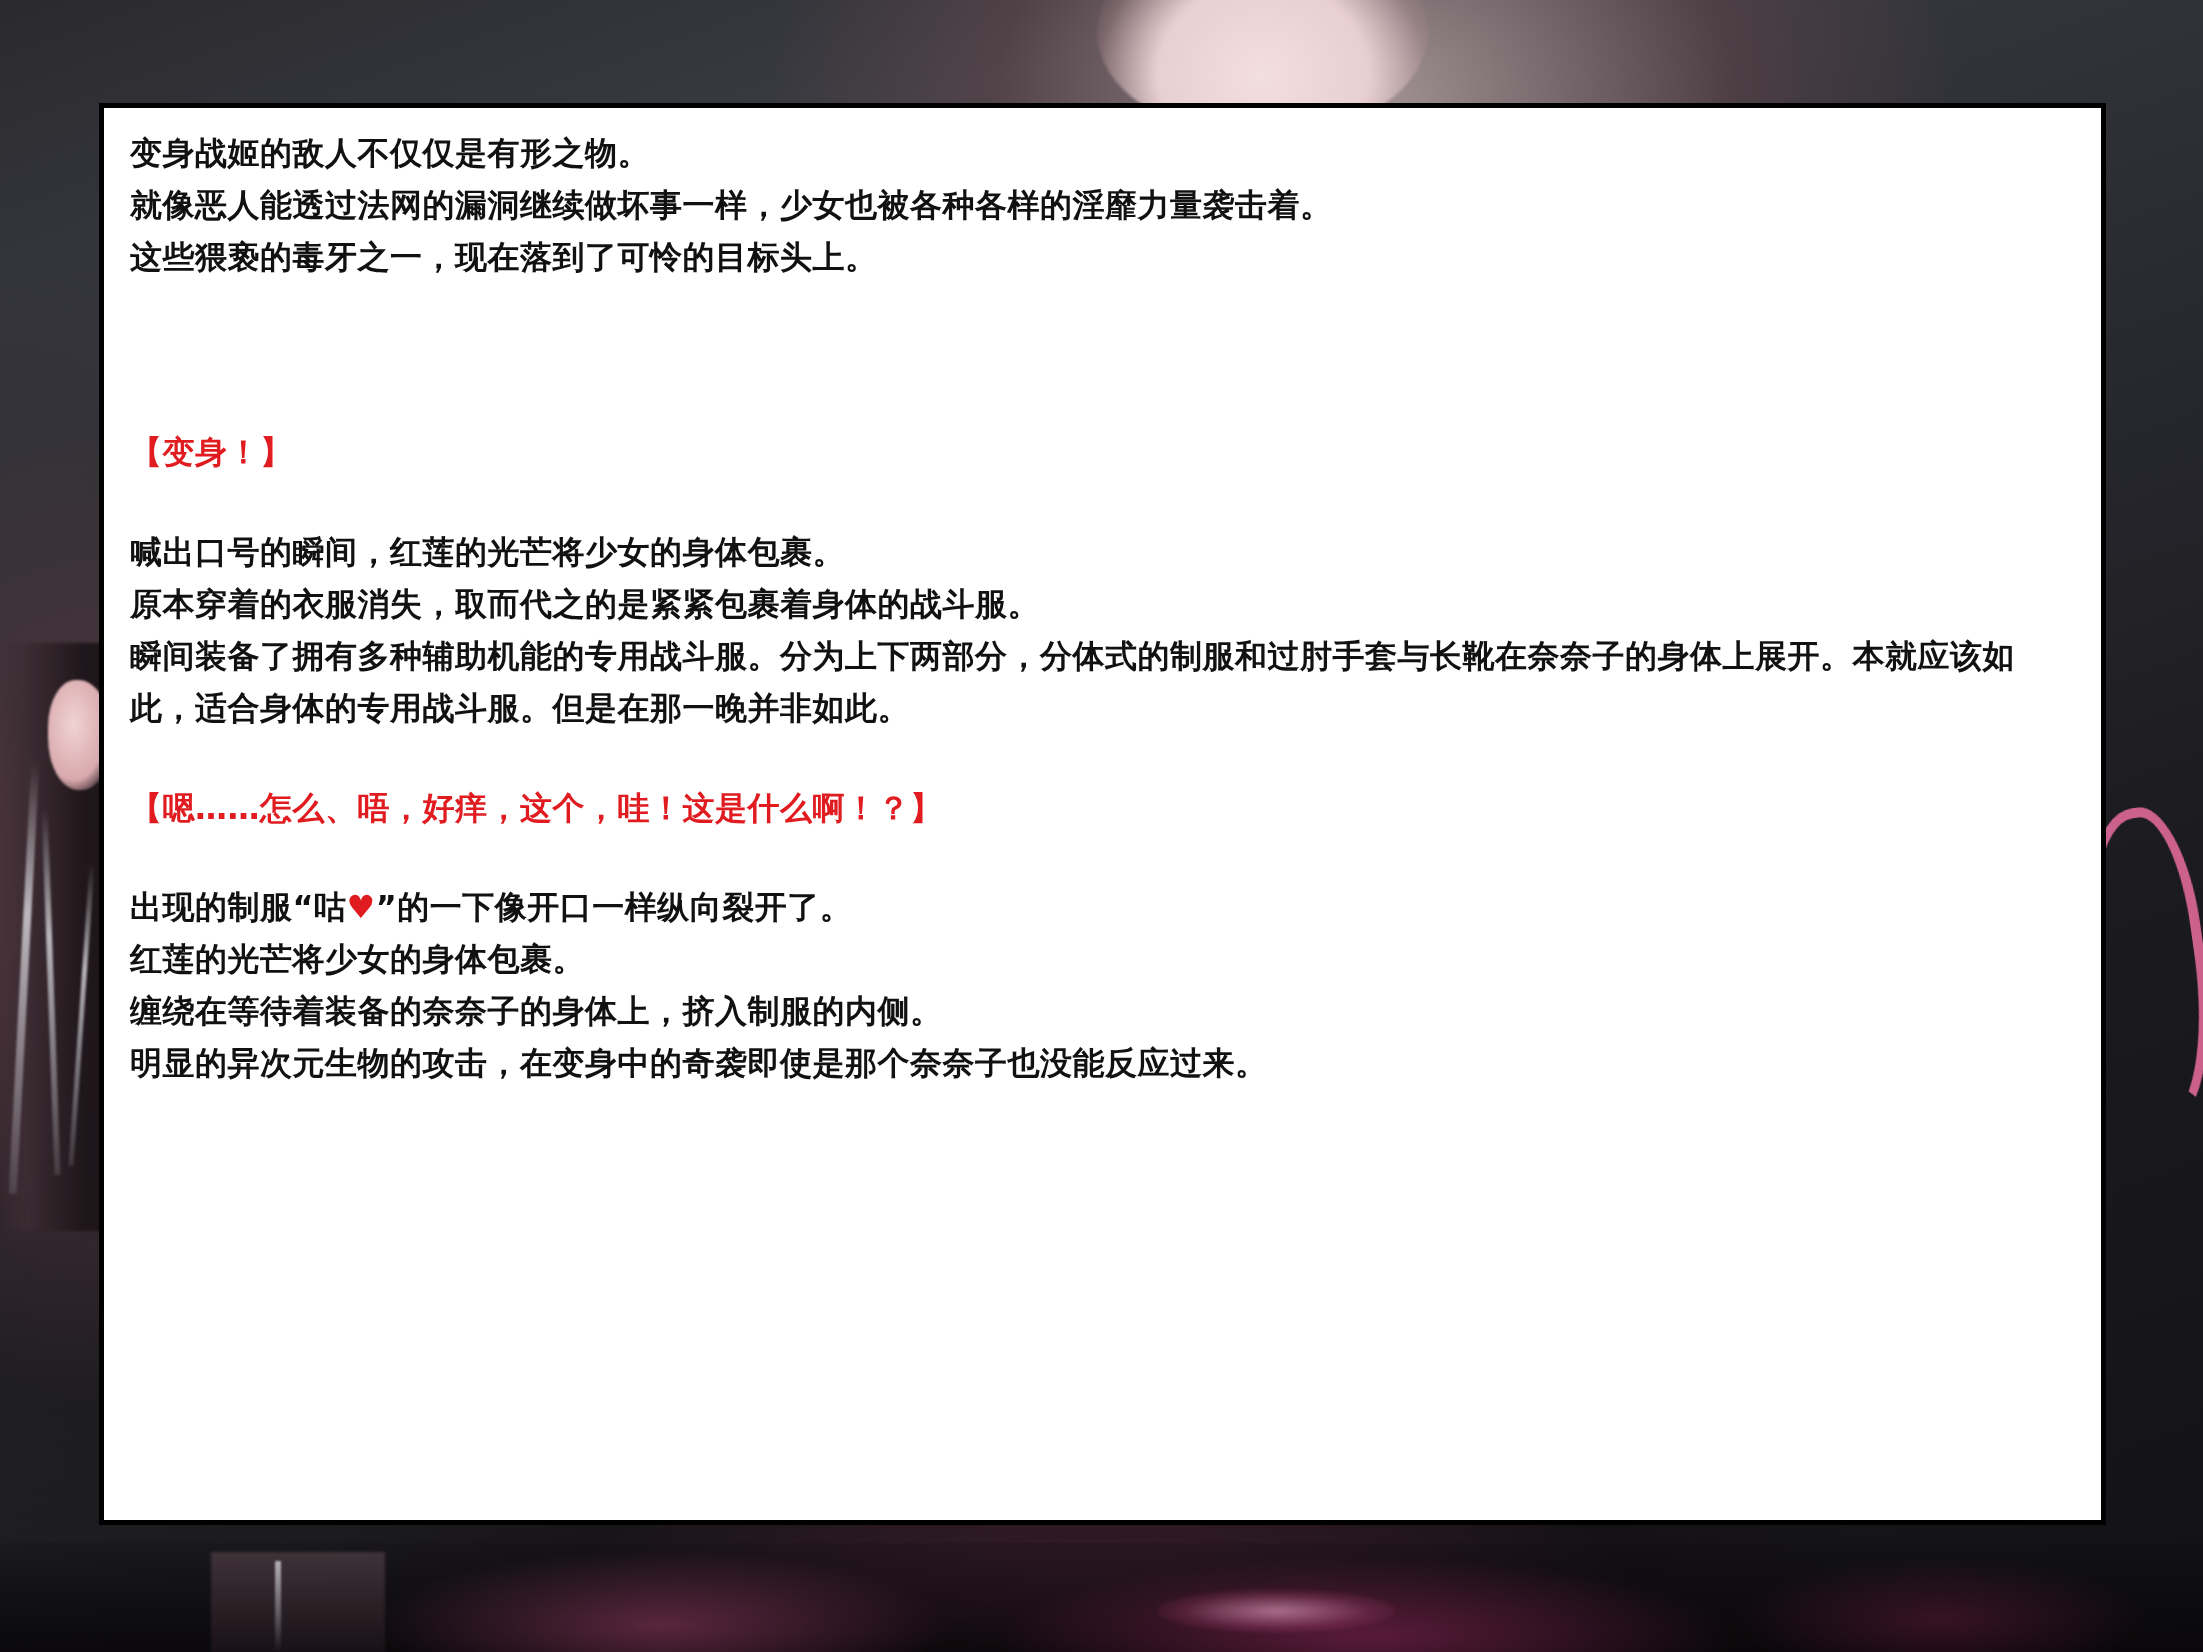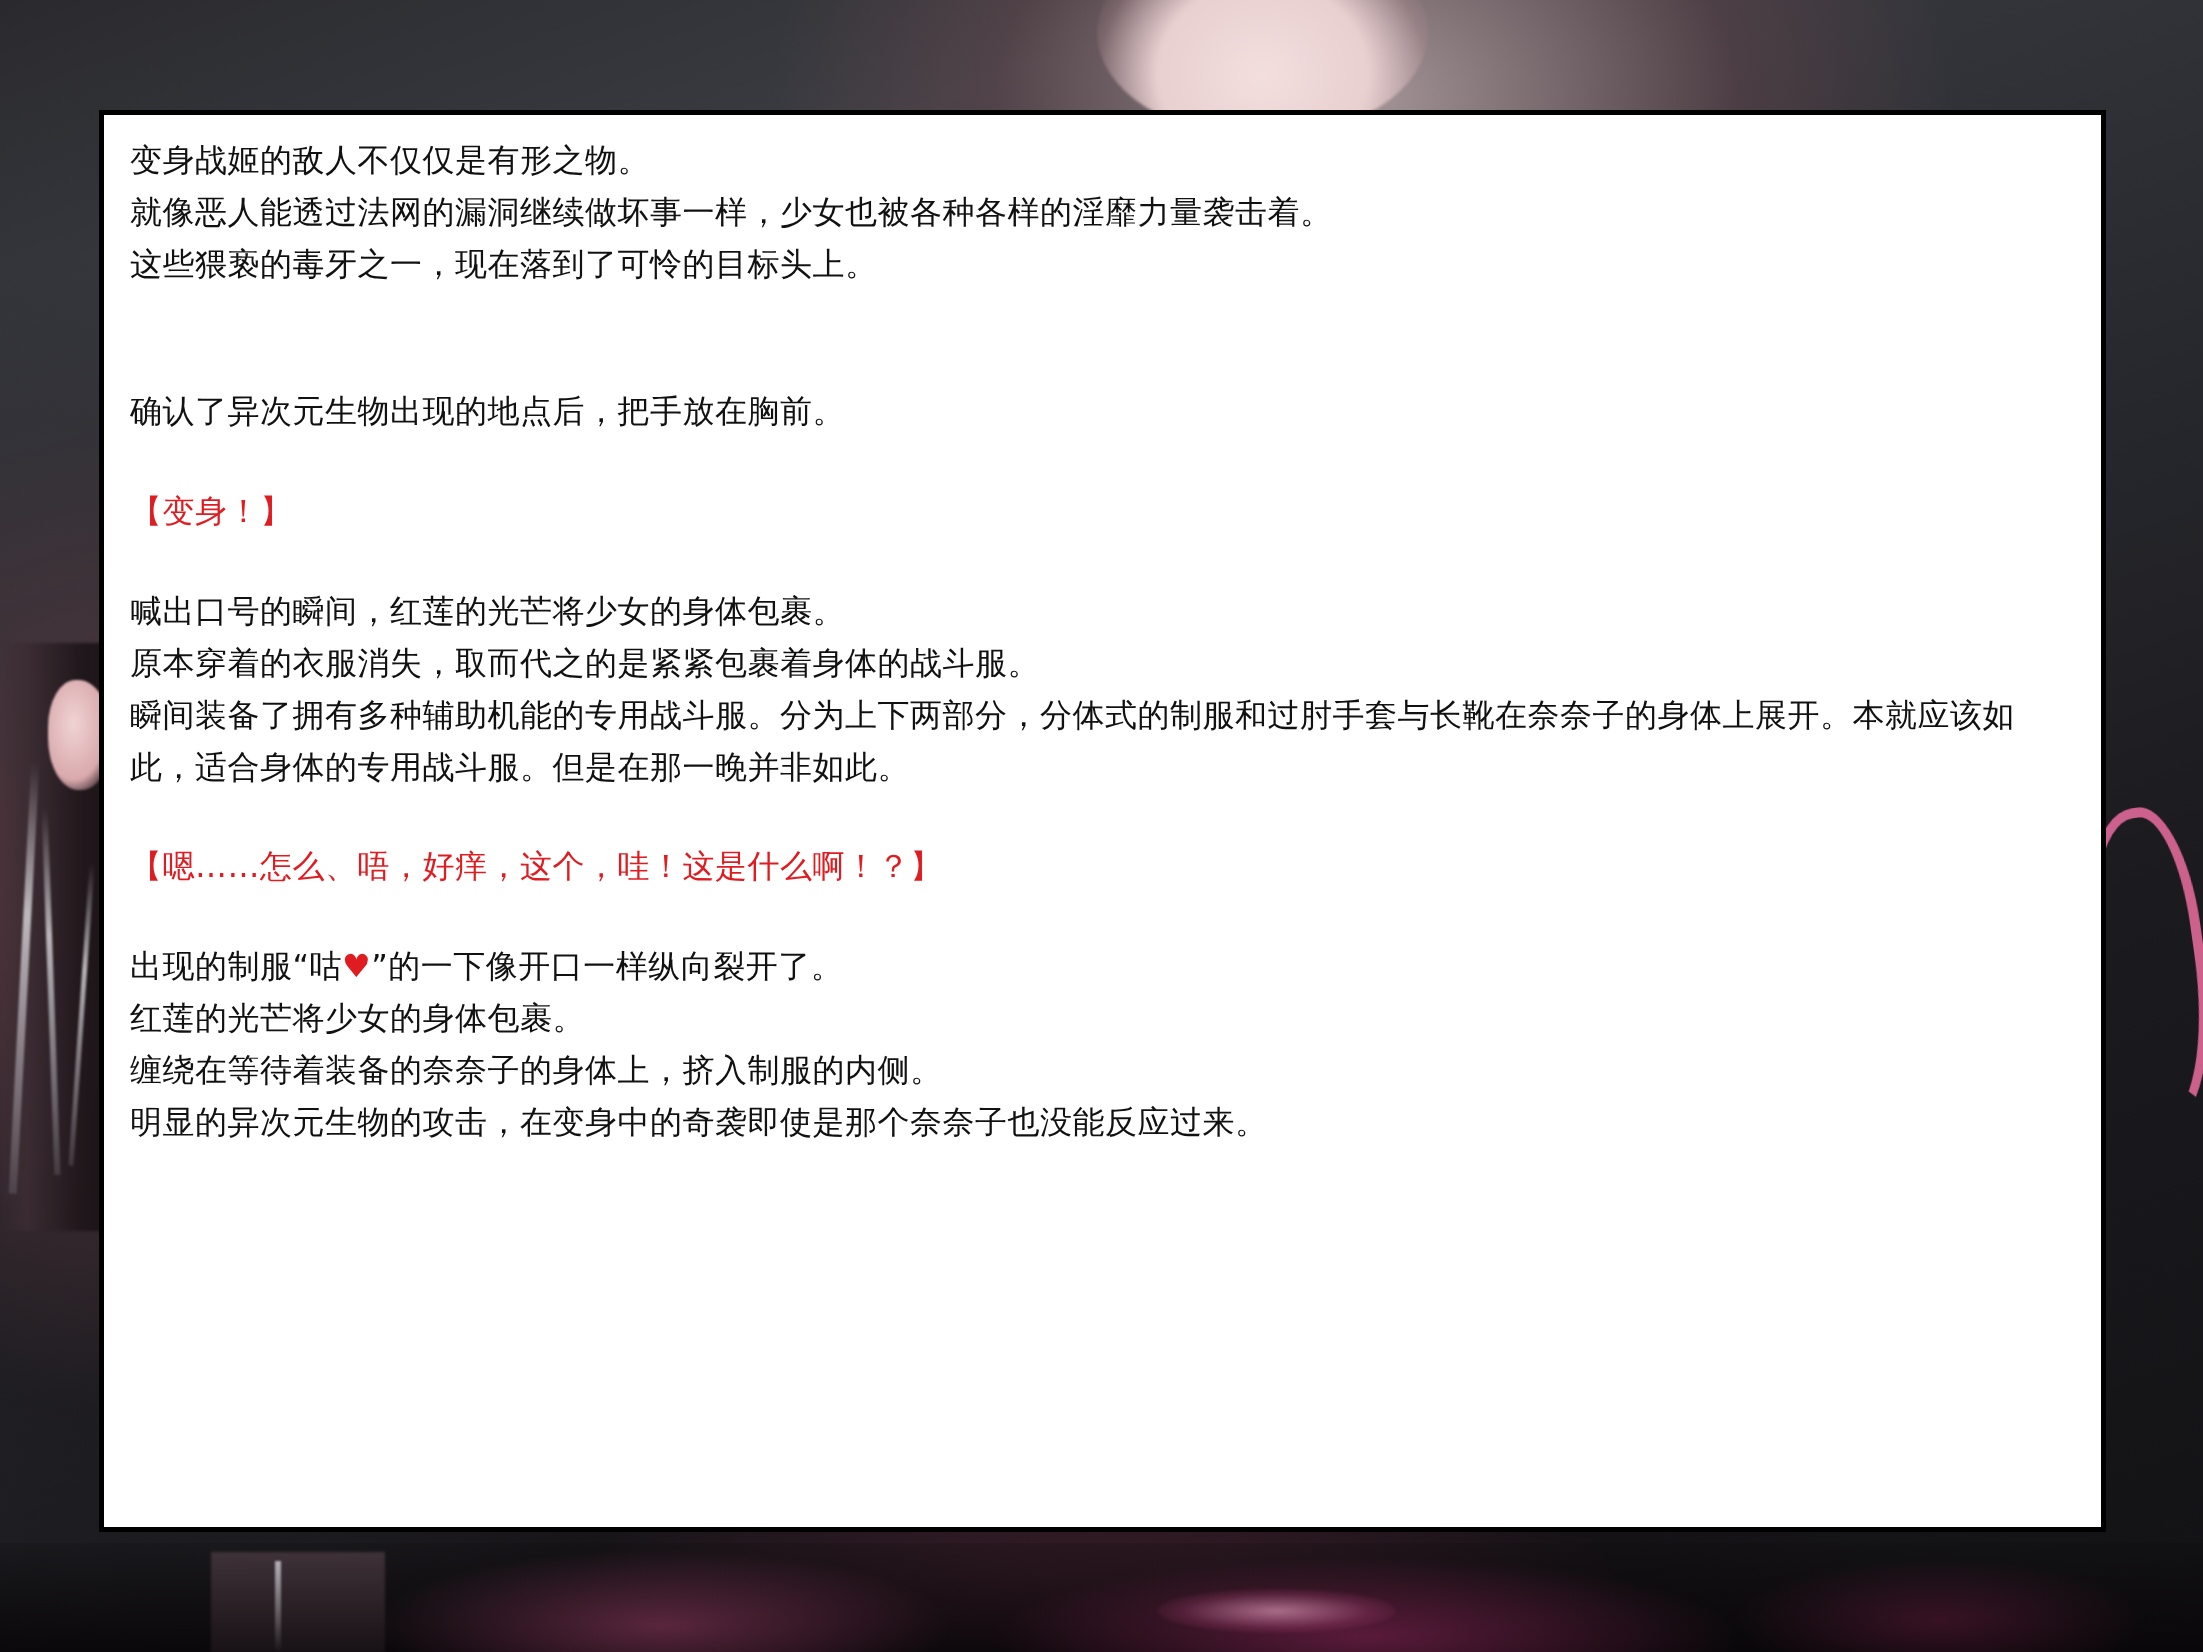--- a/index.html
+++ b/index.html
@@ -120,28 +120,29 @@
     height: 44px;
     background: radial-gradient(ellipse at 50% 50%, rgba(255,180,215,0.55) 0%, rgba(220,90,150,0.18) 55%, rgba(0,0,0,0) 80%);
     border-radius: 50%;
     filter: blur(1.8px);
   }
 
   
   #text-window {
     position: absolute;
     left: 99px;
-    top: 110px;
+    top: 103px;
     width: 2007px;
     height: 1422px;
     background: #ffffff;
     border: 5.5px solid #000000;
     box-sizing: border-box;
     padding: 20px 24px 36px 26px;
     overflow: hidden;
+    font-weight: bold;
   }
 
   .para {
     margin: 0;
     color: #111111;
     font-size: 32px;
     line-height: 1.62;
     letter-spacing: 0.5px;
     white-space: pre-wrap;
   }
@@ -177,21 +178,20 @@
 
     <p class="para">变身战姬的敌人不仅仅是有形之物。</p>
     <p class="para">就像恶人能透过法网的漏洞继续做坏事一样，少女也被各种各样的淫靡力量袭击着。</p>
     <p class="para">这些猥亵的毒牙之一，现在落到了可怜的目标头上。</p>
 
     <div class="blank"></div>
 
 
     <div class="blank"></div>
 
-    <p class="para">确认了异次元生物出现的地点后，把手放在胸前。</p>
 
     <div class="blank"></div>
 
     <p class="para speech">【变身！】</p>
 
     <div class="blank"></div>
 
     <p class="para">喊出口号的瞬间，红莲的光芒将少女的身体包裹。</p>
     <p class="para">原本穿着的衣服消失，取而代之的是紧紧包裹着身体的战斗服。</p>
     <p class="para">瞬间装备了拥有多种辅助机能的专用战斗服。分为上下两部分，分体式的制服和过肘手套与长靴在奈奈子的身体上展开。本就应该如此，适合身体的专用战斗服。但是在那一晚并非如此。</p>

